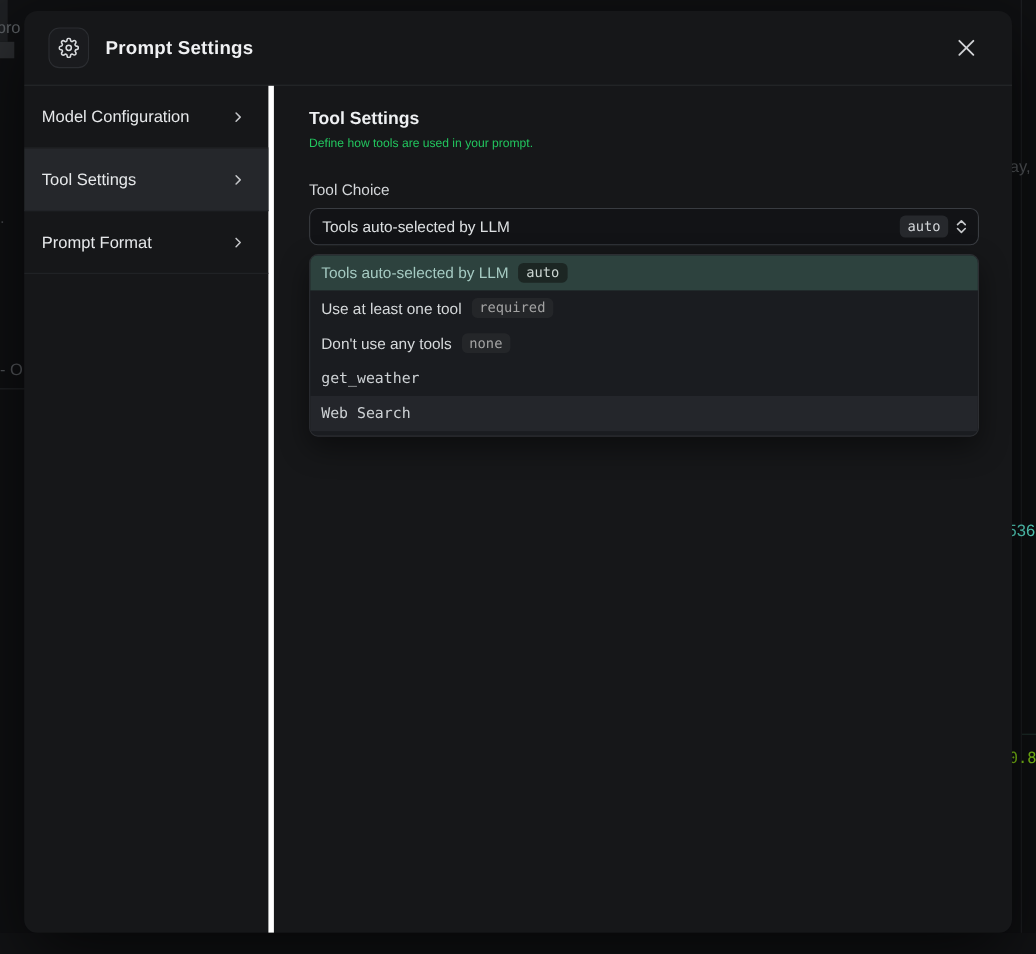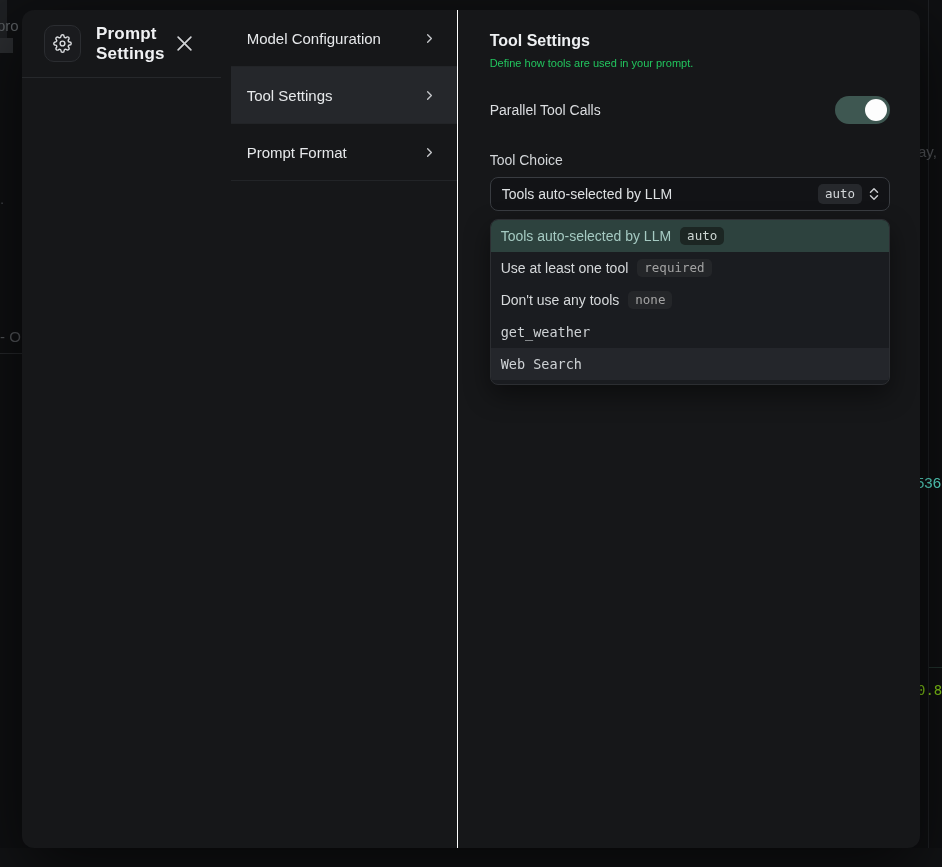--- a/index.html
+++ b/index.html
@@ -24,21 +24,21 @@
   #frag-right-536  { left:916px; top:474px; color:#5eead4; }
   #bg-right-rule   { position:absolute; left:929px; top:667px; width:13px; height:1px; background:#22332e; }
   #frag-right-val  { left:917px; top:682px; color:#84cc16; font-size:14px; }
   #bg-bottom-strip { position:absolute; left:0; top:848px; width:942px; height:19px; background:#121315; }
 
   
   .modal {
     position:absolute; left:22px; top:10px; width:898px; height:838px;
     background:#161719; border-radius:12px; z-index:5;
     box-shadow:0 24px 70px rgba(0,0,0,.65);
-    display:flex; flex-direction:row; overflow:hidden;gap:10px;
+    display:flex; flex-direction:column; overflow:hidden;
   }
   .modal-header {
     height:68px; flex:0 0 68px; display:flex; align-items:center;
     padding:0 28px 0 22px; border-bottom:1px solid #26282b;
   }
   .gear-box {
     width:37px; height:37px; border:1px solid #2b2d31; border-radius:10px;
     background:#1a1b1e; display:flex; align-items:center; justify-content:center;
     color:#d9dbde; flex:0 0 auto;
   }
@@ -46,21 +46,21 @@
   .modal-title { margin-left:15px; font-size:17px; font-weight:700; color:#f0f1f3; letter-spacing:.2px; }
   .close-btn {
     margin-left:auto; width:28px; height:28px; display:flex; align-items:center; justify-content:center;
     color:#cfd1d4; cursor:pointer; background:none; border:none;
   }
   .close-btn svg { width:17px; height:17px; }
 
   .modal-body { flex:1; display:flex; min-height:0; }
 
   
-  .sidebar { width:227px; flex:0 0 227px; border-right:1px solid #ffffff; }
+  .sidebar { width:227px; flex:0 0 227px; border-right:5px solid #ffffff; }
   .side-item {
     height:57px; display:flex; align-items:center;
     padding:0 20px 0 16px; font-size:15px; color:#e6e8ea;
     border-bottom:1px solid #222427; cursor:pointer;
   }
   .side-item.active { background:#25272b; }
   .side-item .chev { margin-left:auto; color:#c3c5c8; display:flex; }
   .side-item .chev svg { width:15px; height:15px; }
 
   
@@ -173,26 +173,20 @@
               <polyline points="9 18 15 12 9 6"></polyline>
             </svg>
         </span>
       </div>
     </div>
 
     <div class="content">
       <div class="content-heading">Tool Settings</div>
       <div class="content-sub">Define how tools are used in your prompt.</div>
 
-      <div class="parallel-row">
-        <span class="parallel-label">Parallel Tool Calls</span>
-        <div class="toggle">
-          <div class="knob"></div>
-        </div>
-      </div>
 
       <div class="choice-label">Tool Choice</div>
 
       <div class="select-box">
         <span class="select-value">Tools auto-selected by LLM</span>
         <span class="select-right">
           <span class="badge">auto</span>
           <span class="updown">
             <svg viewBox="0 0 16 18" fill="none" stroke="currentColor" stroke-width="1.7" stroke-linecap="round" stroke-linejoin="round">
               <polyline points="4,7 8,3 12,7"></polyline>

